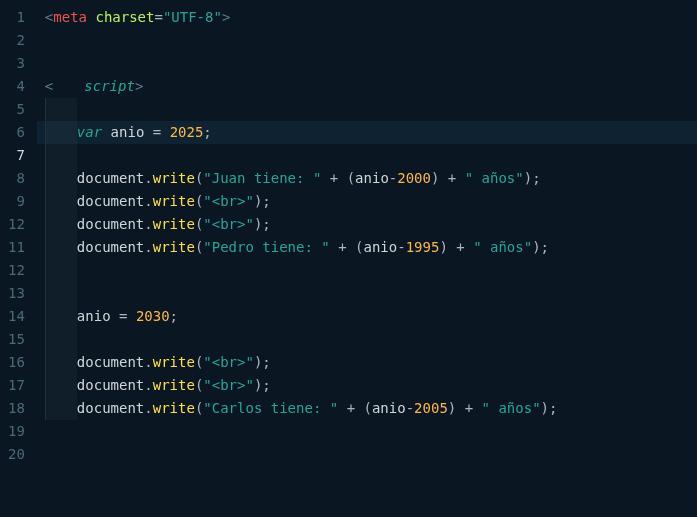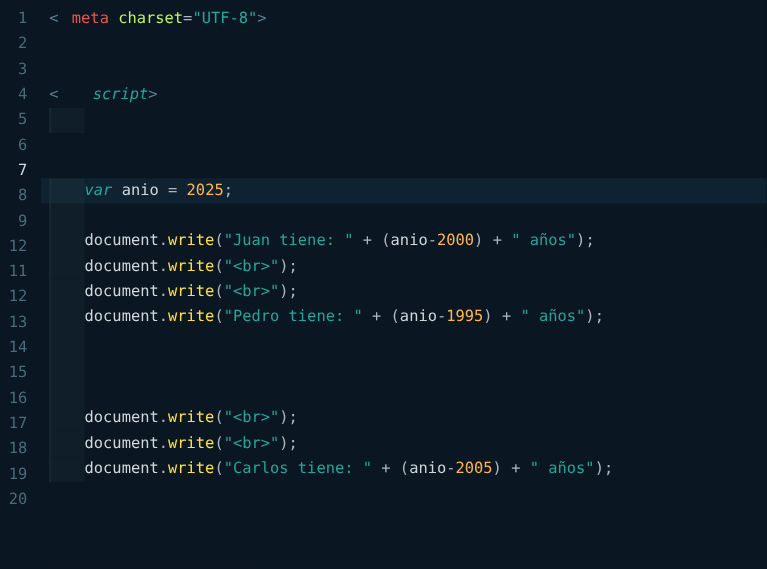--- a/index.html
+++ b/index.html
@@ -27,32 +27,32 @@
     padding: 6px 0;
     position: relative;
   }
   .line {
     height: 23px;
     line-height: 23px;
     white-space: pre;
     padding-left: 8px;
     position: relative;
   }
-  .line.hl { background: #0f2231; margin-top: 41px; }
+  .line.hl { background: #0f2231; }
   .indent {
     display: inline-block;
     width: 32px;
     height: 23px;
     vertical-align: top;
   }
   .indent.guide {
     border-left: 1px solid #20323f;
     background: rgba(60,90,90,0.12);
   }
-  .tag   { color: #ef5350; margin-left: 12px; }
+  .tag   { color: #ef5350; }
   .attr  { color: #bef264; }
   .str   { color: #26a69a; }
   .kw    { color: #26a69a; font-style: italic; }
   .scripttag { color: #26a69a; font-style: italic; margin-left: 31px; }
   .ident { color: #d0d6da; }
   .punct { color: #aeb6bd; }
   .func  { color: #fde047; }
   .num   { color: #ffb74d; }
   .plain { color: #d0d6da; }
   .angle { color: #5b7e91; }
@@ -105,20 +105,21 @@
   <div class="line"><span class="indent guide"></span><span class="ident">document</span><span class="punct">.</span><span class="func">write</span><span class="punct">(</span><span class="str">"&lt;br&gt;"</span><span class="punct">)</span><span class="punct">;</span></div>
 
   <div class="line"><span class="indent guide"></span><span class="ident">document</span><span class="punct">.</span><span class="func">write</span><span class="punct">(</span><span class="str">"&lt;br&gt;"</span><span class="punct">)</span><span class="punct">;</span></div>
 
   <div class="line"><span class="indent guide"></span><span class="ident">document</span><span class="punct">.</span><span class="func">write</span><span class="punct">(</span><span class="str">"Pedro tiene: "</span><span class="plain"> </span><span class="punct">+</span><span class="plain"> </span><span class="punct">(</span><span class="ident">anio</span><span class="punct">-</span><span class="num">1995</span><span class="punct">)</span><span class="plain"> </span><span class="punct">+</span><span class="plain"> </span><span class="str">" años"</span><span class="punct">)</span><span class="punct">;</span></div>
 
   <div class="line"><span class="indent guide"></span></div>
 
   <div class="line"><span class="indent guide"></span></div>
 
+  <div class="line"><span class="indent guide"></span><span class="ident">anio</span><span class="plain"> </span><span class="punct">=</span><span class="plain"> </span><span class="num">2030</span><span class="punct">;</span></div>
 
   <div class="line"><span class="indent guide"></span></div>
 
   <div class="line"><span class="indent guide"></span><span class="ident">document</span><span class="punct">.</span><span class="func">write</span><span class="punct">(</span><span class="str">"&lt;br&gt;"</span><span class="punct">)</span><span class="punct">;</span></div>
 
   <div class="line"><span class="indent guide"></span><span class="ident">document</span><span class="punct">.</span><span class="func">write</span><span class="punct">(</span><span class="str">"&lt;br&gt;"</span><span class="punct">)</span><span class="punct">;</span></div>
 
   <div class="line"><span class="indent guide"></span><span class="ident">document</span><span class="punct">.</span><span class="func">write</span><span class="punct">(</span><span class="str">"Carlos tiene: "</span><span class="plain"> </span><span class="punct">+</span><span class="plain"> </span><span class="punct">(</span><span class="ident">anio</span><span class="punct">-</span><span class="num">2005</span><span class="punct">)</span><span class="plain"> </span><span class="punct">+</span><span class="plain"> </span><span class="str">" años"</span><span class="punct">)</span><span class="punct">;</span></div>
 
 

